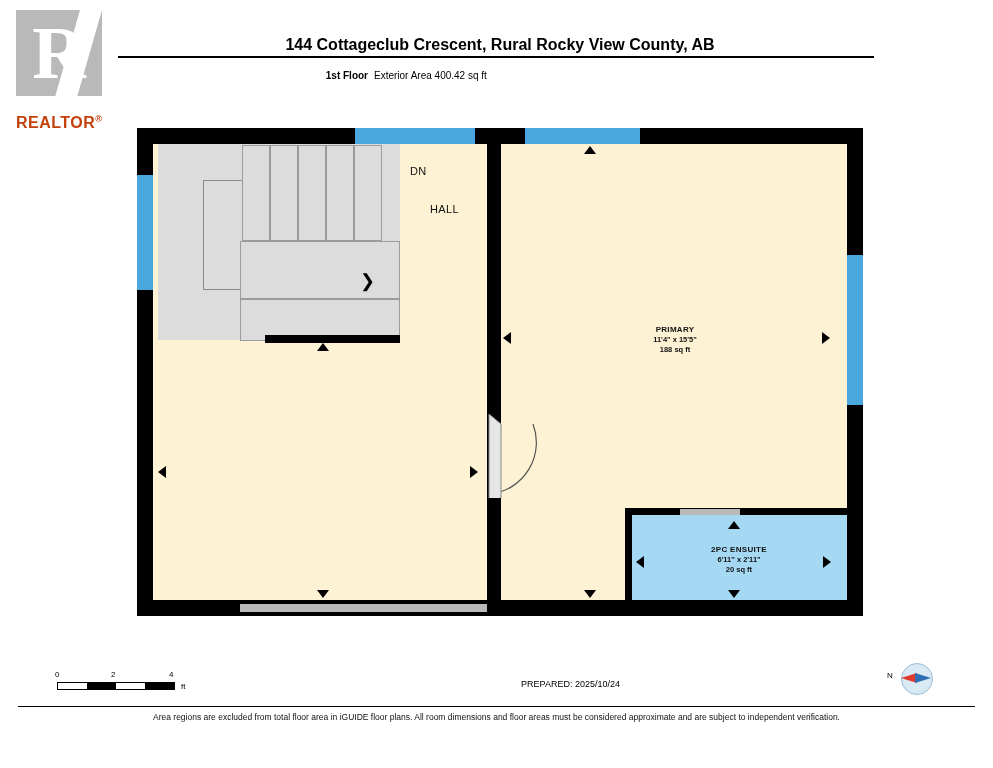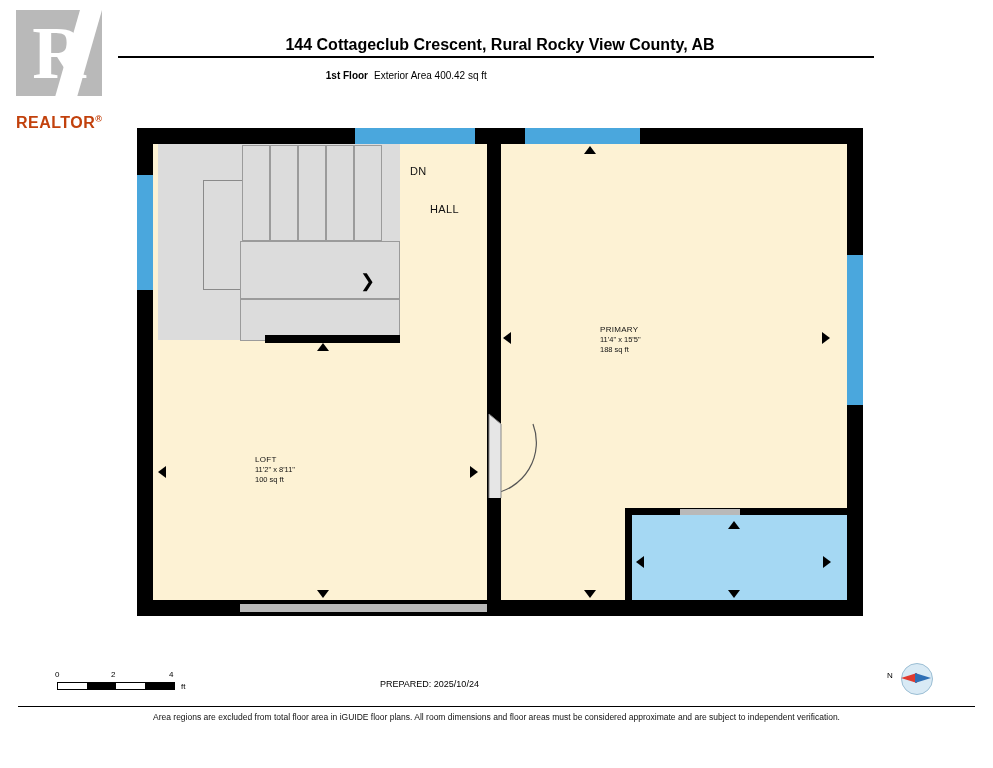--- a/index.html
+++ b/index.html
@@ -137,23 +137,25 @@
     background: #fdf2d4;
   }
   .room-fill.bath {
     background: #a5d8f3;
   }
   .room-fill.gray {
     background: #dcdcdc;
   }
   .room-label {
     position: absolute;
+    text-align: center;
     font-size: 7.5px;
     line-height: 10px;
     color: #111111;
+    font-weight: bold;
   }
   .room-label .nm {
     font-size: 8px;
     letter-spacing: 0.3px;
   }
   .hall-label {
     position: absolute;
     font-size: 11px;
     letter-spacing: 0.4px;
     color: #111111;
@@ -234,21 +236,21 @@
     position: absolute;
     left: 126px;
     top: 12px;
     font-size: 8px;
   }
   #prepared {
     position: absolute;
     left: 380px;
     top: 679px;
     width: 240px;
-    text-align: left;
+    text-align: right;
     font-size: 9px;
   }
   #compass {
     position: absolute;
     left: 885px;
     top: 655px;
     width: 60px;
     height: 46px;
   }
   #compass .dial {
@@ -382,26 +384,26 @@
   <div class="arrow left" style="left:636px; top:556px;"></div>
   <div class="arrow right" style="left:823px; top:556px;"></div>
   <div class="arrow down" style="left:728px; top:590px;"></div>
 
   <div class="room-label" style="left:600px; top:325px; width:150px;">
     <div class="nm">PRIMARY</div>
     <div>11'4" x 15'5"</div>
     <div>188 sq ft</div>
   </div>
 
-  <div class="room-label" style="left:255px; top:455px; width:150px;">
-    <div class="nm">LOFT</div>
-    <div>11'2" x 8'11"</div>
-    <div>100 sq ft</div>
+
+  <div class="room-label" style="left:664px; top:545px; width:150px;">
+    <div class="nm">2PC ENSUITE</div>
+    <div>6'11" x 2'11"</div>
+    <div>20 sq ft</div>
   </div>
-
 </div>
 
 <div id="scale-bar">
   <div class="ticks">
     <span style="left:0px;">0</span>
     <span style="left:56px;">2</span>
     <span style="left:114px;">4</span>
   </div>
   <div class="bar"></div>
   <div class="unit">ft</div>

